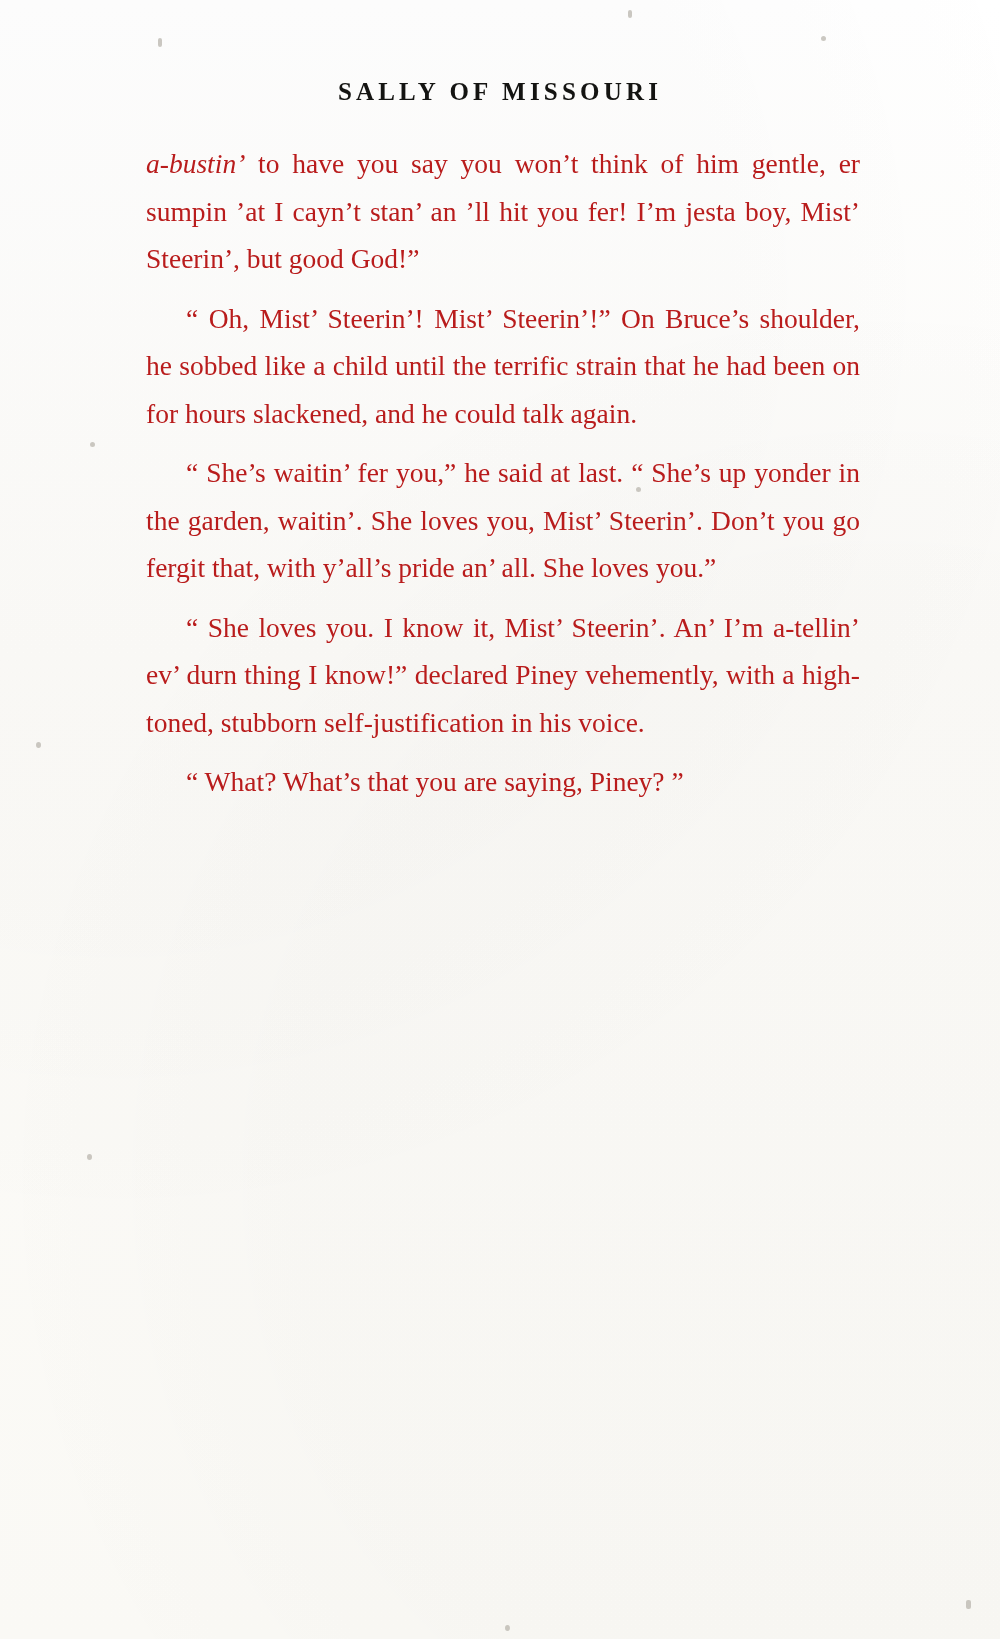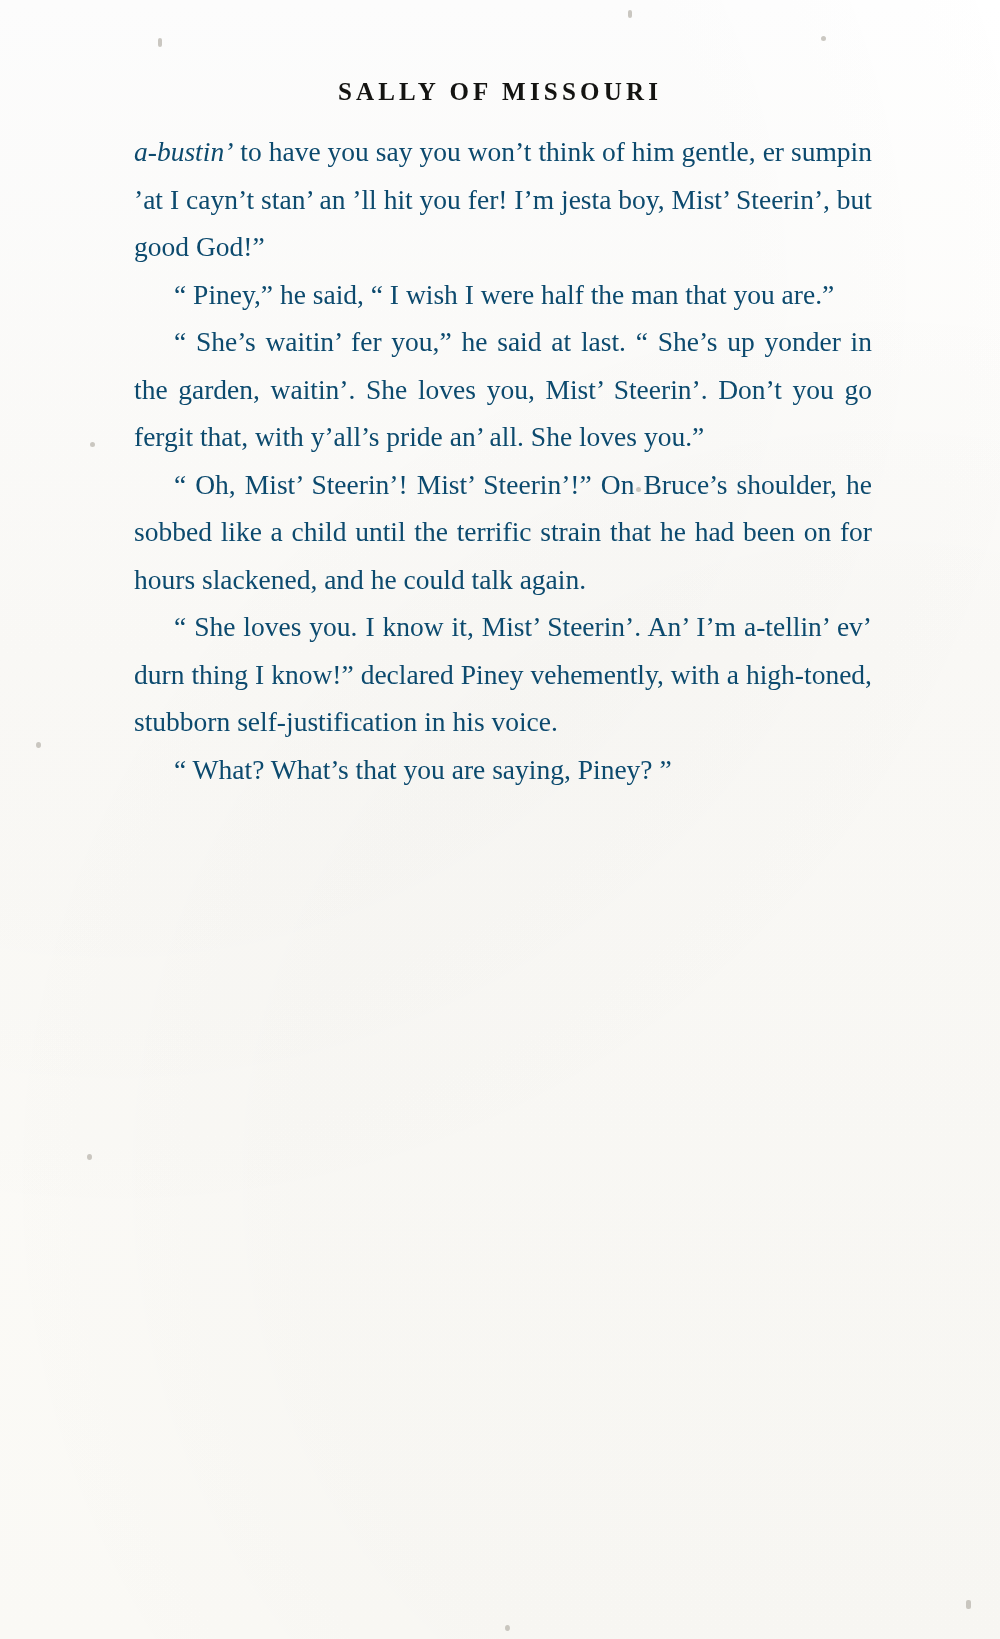--- a/index.html
+++ b/index.html
@@ -46,26 +46,26 @@
     text-transform: uppercase;
     color: #141412;
   }
   .text-block {
     position: absolute;
     left: 134px;
     top: 128px;
     width: 738px;
   }
   p {
-    margin: 0;
+    margin: 12px;
     font-size: 27.5px;
     line-height: 47.5px;
     text-align: justify;
     text-justify: inter-word;
-    color: #0c4a6e;
+    color: #b91c1c;
     -webkit-font-smoothing: none;
   }
   p.indent {
     text-indent: 40px;
   }
   p.first {
     text-indent: 0;
   }
   .ital {
     font-style: italic;
@@ -103,25 +103,24 @@
 <div class="page">
   <div class="paper-tint"></div>
 
   <div class="running-head">Sally of Missouri</div>
 
   <div class="text-block">
 
     <p class="first"><span class="ital">a-bustin’</span><span> to have you say you won’t think of him gentle, er sumpin ’at I cayn’t stan’ an ’ll hit you fer!  I’m jesta boy, Mist’ Steerin’, but good God!”</span></p>
 
 
-    <p class="indent">“ Piney,” he said, “ I wish I were half the man that you are.”</p>
+
+    <p class="indent">“ Oh, Mist’ Steerin’! Mist’ Steerin’!”  On Bruce’s shoulder, he sobbed like a child until the terrific strain that he had been on for hours slackened, and he could talk again.</p>
 
     <p class="indent">“ She’s waitin’ fer you,” he said at last.  “ She’s up yonder in the garden, waitin’.  She loves you, Mist’ Steerin’.  Don’t you go fergit that, with y’all’s pride an’ all.  She loves you.”</p>
-
-    <p class="indent">“ Oh, Mist’ Steerin’! Mist’ Steerin’!”  On Bruce’s shoulder, he sobbed like a child until the terrific strain that he had been on for hours slackened, and he could talk again.</p>
 
     <p class="indent">“ She loves you.  I know it, Mist’ Steerin’.  An’ I’m a-tellin’ ev’ durn thing I know!” declared Piney vehemently, with a high-toned, stubborn self-justification in his voice.</p>
 
     <p class="indent">“ What?   What’s that you are saying, Piney? ”</p>
 
 
   </div>
 
 
   <span class="speck s1"></span>

